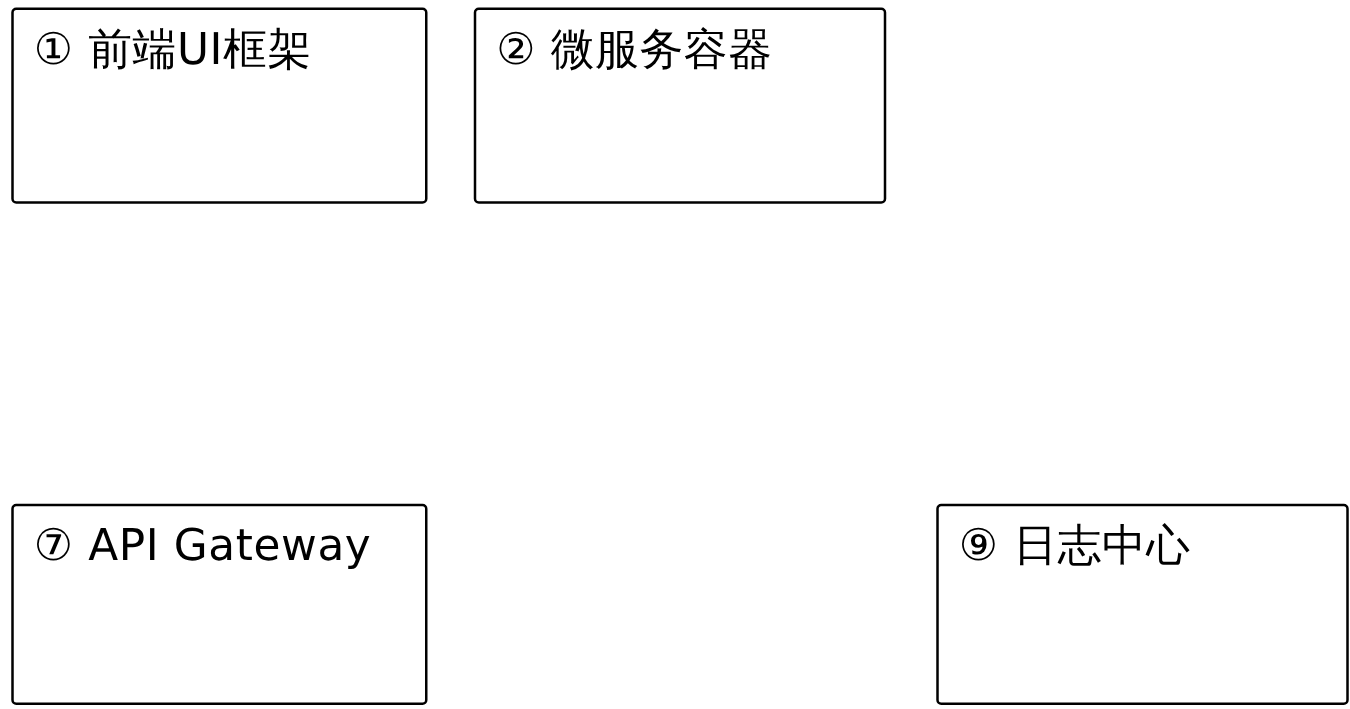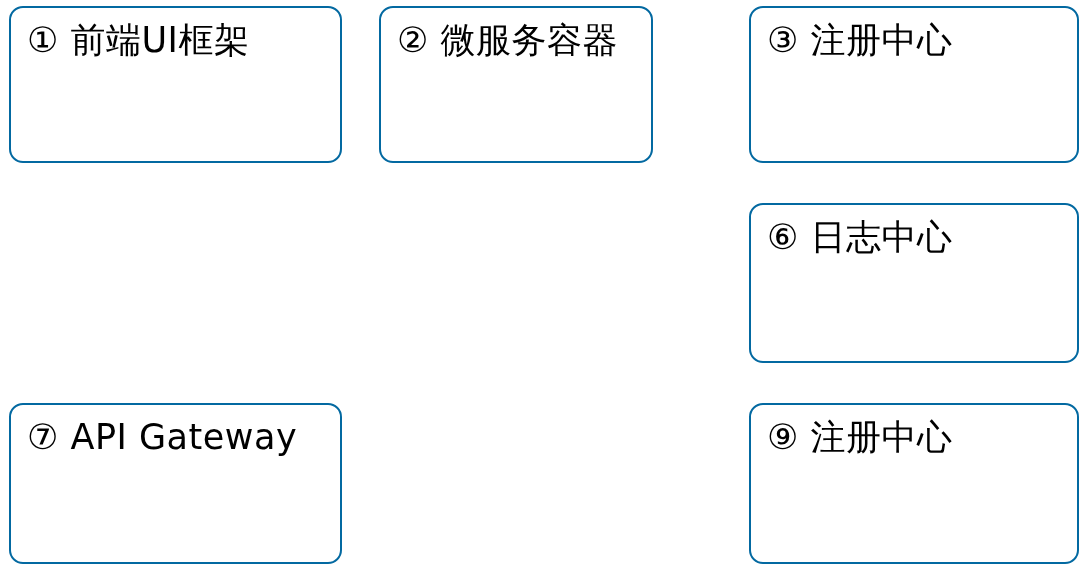--- a/index.html
+++ b/index.html
@@ -18,72 +18,66 @@
     position: relative;
     width: 1080px;
     height: 567px;
     background: #ffffff;
   }
 
   .card {
     position: absolute;
     box-sizing: border-box;
     background: #ffffff;
-    border: 2px solid #0369a1;
-    border-radius: 14px;
+    border: 2px solid #000000;
+    border-radius: 4px;
   }
 
   .card-label {
     position: absolute;
     left: 16px;
     top: 8px;
     right: 8px;
     font-size: 35px;
     line-height: 48px;
     color: #000000;
     white-space: nowrap;
     letter-spacing: 0.5px;
     font-weight: 400;
   }
 
   
   .col-1 { left: 9px;   width: 333px; }
-  .col-2 { left: 379px; width: 274px; }
+  .col-2 { left: 379px; width: 330px; }
   .col-3 { left: 749px; width: 330px; }
 
   
   .row-1 { top: 6px;   height: 157px; }
   .row-2 { top: 203px; height: 160px; }
   .row-3 { top: 403px; height: 161px; }
 </style>
 </head>
 <body>
 
 <div id="diagram">
 
   <div class="card col-1 row-1">
     <span class="card-label">① 前端UI框架</span>
   </div>
 
   <div class="card col-2 row-1">
     <span class="card-label">② 微服务容器</span>
   </div>
 
-  <div class="card col-3 row-1">
-    <span class="card-label">③ 注册中心</span>
-  </div>
 
 
 
-  <div class="card col-3 row-2">
-    <span class="card-label">⑥ 日志中心</span>
-  </div>
 
   <div class="card col-1 row-3">
     <span class="card-label">⑦ API Gateway</span>
   </div>
 
 
   <div class="card col-3 row-3">
-    <span class="card-label">⑨ 注册中心</span>
+    <span class="card-label">⑨ 日志中心</span>
   </div>
 
 </div>
 
 </body></html>

